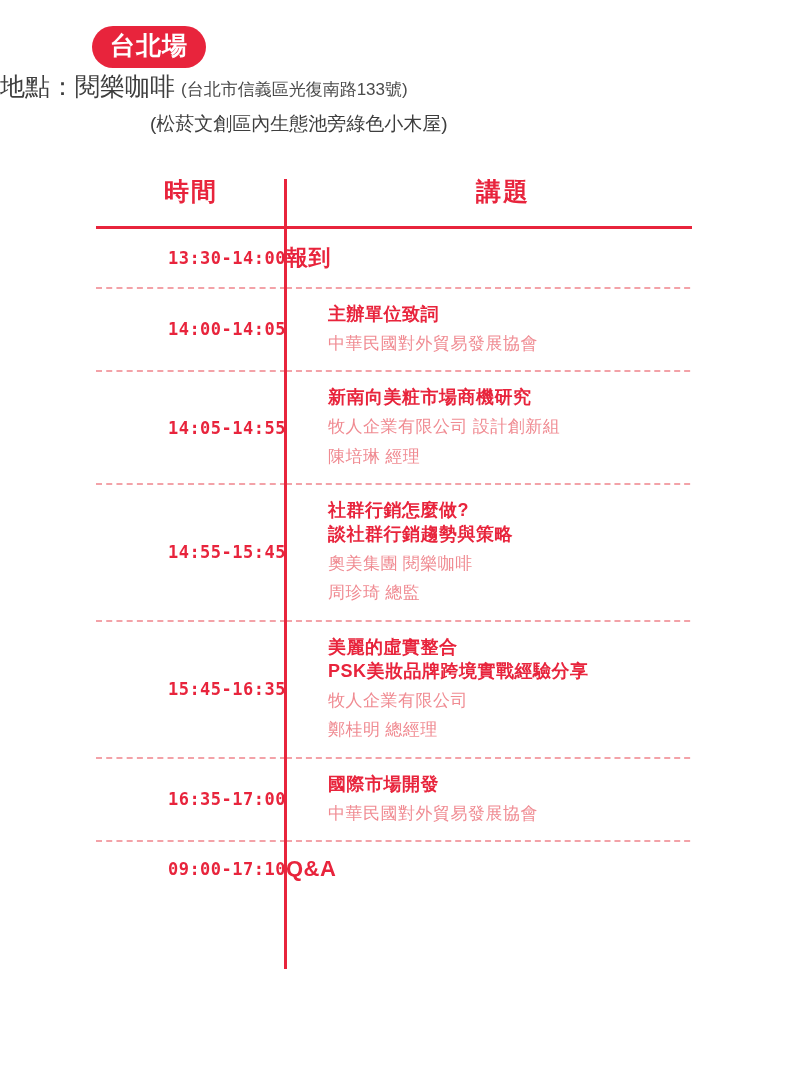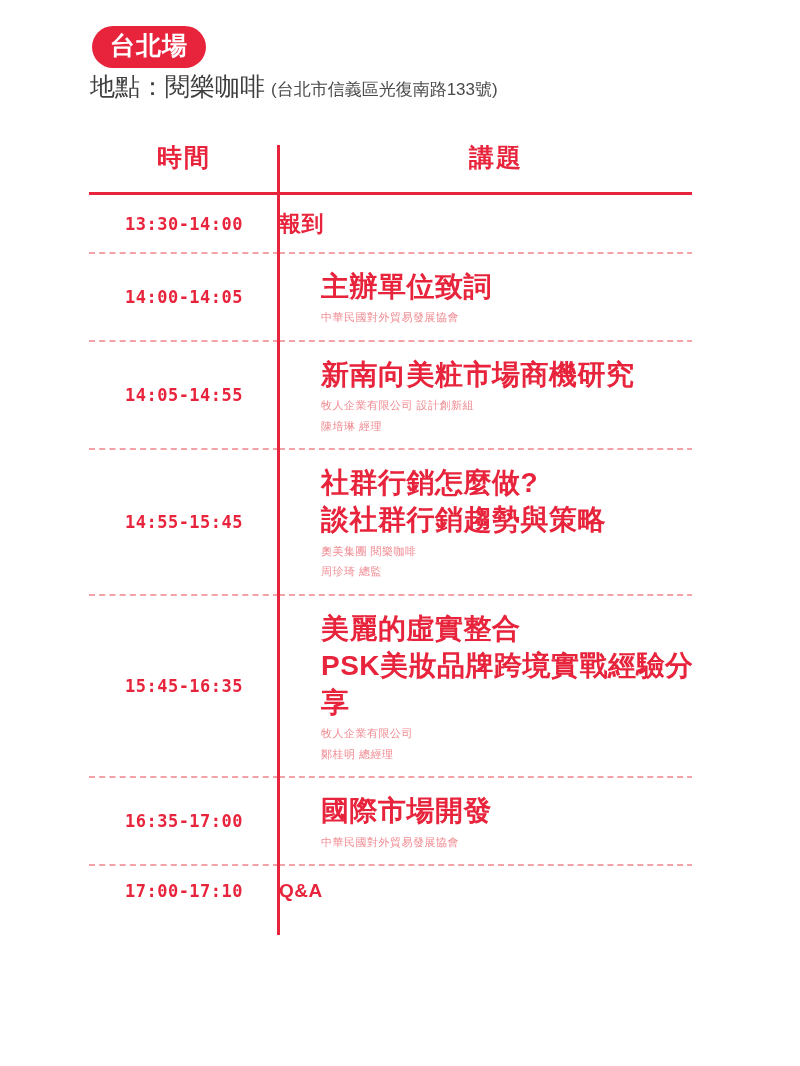--- a/index.html
+++ b/index.html
@@ -41,39 +41,38 @@
     padding-left: 90px;
     color: #3e3e3e;
     font-size: 25px;
     line-height: 1.55;
     white-space: nowrap;
   }
   .info-line .label { letter-spacing: 1px; }
   .info-line .gap { display: inline-block; width: 42px; }
   .info-small { font-size: 17px; color: #4a4a4a; }
   .info-line2 {
-    padding-left: 90px;
     color: #3e3e3e;
     font-size: 25px;
     line-height: 1.5;
     white-space: nowrap;
   }
   .info-line3 {
     padding-left: 150px;
     color: #3e3e3e;
     font-size: 19px;
     line-height: 1.6;
     margin-top: 4px;
     white-space: nowrap;
   }
 
   
   .table-wrap {
     position: relative;
-    margin: 30px 0 0 1px;
+    margin: 30px 0 0 8px;
     padding: 0 88px 0 88px;
   }
   .vline {
     position: absolute;
     left: 276px;
     top: 10px;
     width: 3px;
     background: #e8243c;
     height: 790px;
   }
@@ -97,53 +96,54 @@
     padding: 0;
     border-bottom: 3px solid #e8243c;
     height: 0;
   }
 
   td.time {
     color: #e8243c;
     font-family: "DejaVu Sans Mono", "Liberation Mono", monospace;
     font-size: 17px;
     font-weight: bold;
-    text-align: center;
+    text-align: right;
     letter-spacing: 0.5px;
     vertical-align: middle;
     padding: 14px 0;
   }
   td.topic {
     padding: 14px 0 14px 42px;
     vertical-align: middle;
   }
   td.topic.center {
     text-align: left;
     padding-left: 0;
   }
   .t-title {
     color: #e8243c;
-    font-size: 28px;
+    font-size: 18px;
     font-weight: bold;
     line-height: 1.33;
     letter-spacing: 0.5px;
   }
   .t-title.plain {
     font-size: 22px;
   }
   .t-sub {
     color: #f08b92;
-    font-size: 11px;
+    font-size: 17px;
     line-height: 1.5;
     margin-top: 4px;
     letter-spacing: 0.5px;
+    font-family: Liberation Serif, serif;
   }
   .t-qa {
     color: #e8243c;
-    font-size: 19px;
+    font-size: 22px;
     font-weight: bold;
     letter-spacing: 0.5px;
   }
   tr.row + tr.row td {
     border-top: 2px dashed #f3a2a8;
   }
 </style>
 </head>
 <body>
 
@@ -152,20 +152,21 @@
   <div class="header">
     <div class="badge-row">
       <span class="badge">台北場</span>
     </div>
 
 
     <div class="info-line2">
       <span class="label">地點：</span><span>閱樂咖啡</span><span class="info-small" style="margin-left:6px;">(台北市信義區光復南路133號)</span>
     </div>
 
+    <div class="info-line3">(松菸文創區內生態池旁綠色小木屋)</div>
   </div>
 
   <div class="table-wrap">
     <div class="vline"></div>
     <table>
       <colgroup>
         <col class="c-time">
         <col class="c-topic">
       </colgroup>
       <thead>
@@ -225,21 +226,21 @@
 
         <tr class="row">
           <td class="time">16:35-17:00</td>
           <td class="topic">
             <div class="t-title">國際市場開發</div>
             <div class="t-sub">中華民國對外貿易發展協會</div>
           </td>
         </tr>
 
         <tr class="row">
-          <td class="time">17:00-17:10</td>
+          <td class="time">09:00-17:10</td>
           <td class="topic center">
             <div class="t-qa">Q&amp;A</div>
           </td>
         </tr>
 
       </tbody>
     </table>
   </div>
 
 </div>

